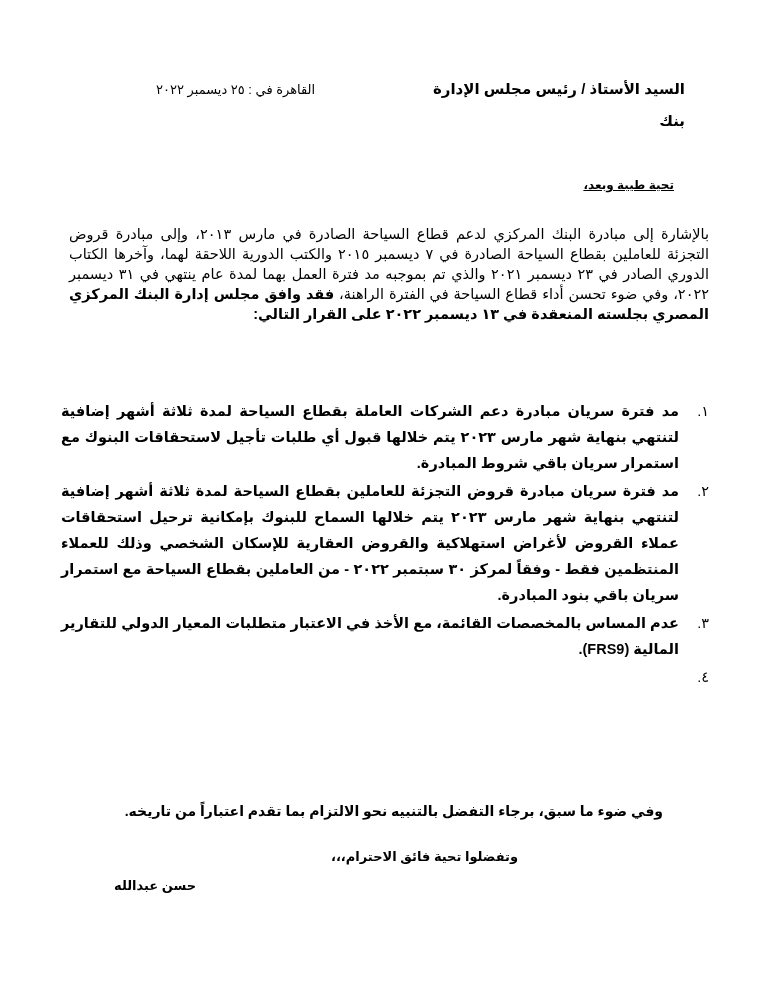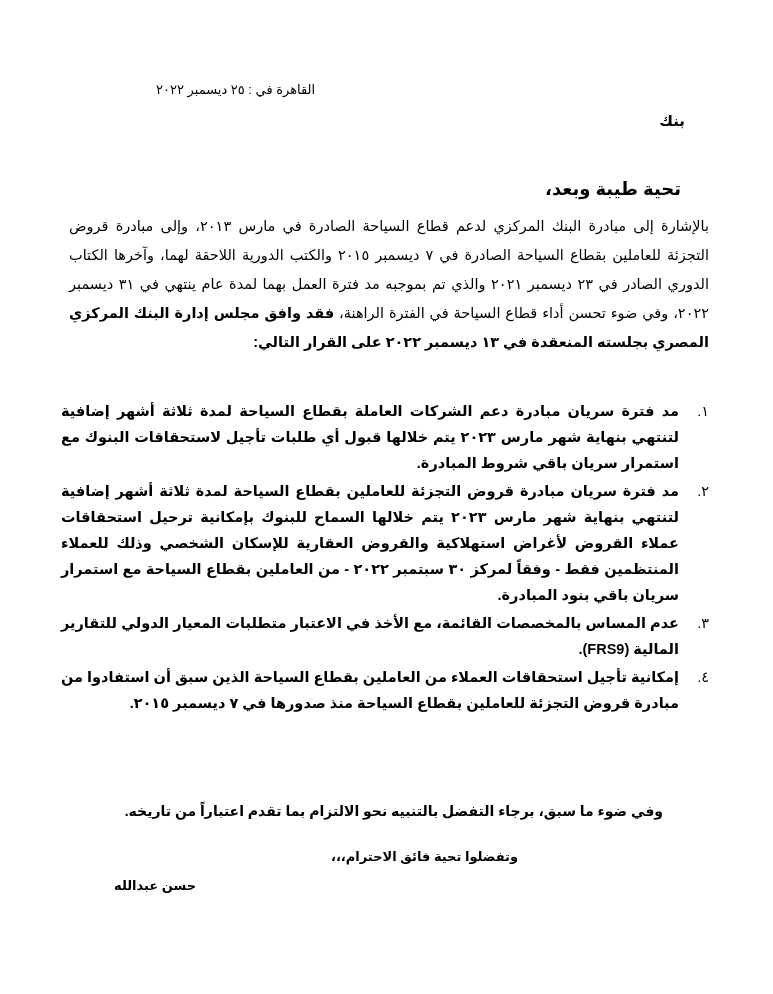--- a/index.html
+++ b/index.html
@@ -9,45 +9,46 @@
       color: #000000;
     }
     .page { position: absolute; left: 0; top: 0; width: 773px; height: 994px; }
     .abs { position: absolute; white-space: nowrap; }
     .b { font-weight: bold; }
 
     .recipient { right: 88px; top: 80px; font-size: 15px; font-weight: bold; }
     .recipient-bank { right: 88px; top: 112px; font-size: 15px; font-weight: bold; margin-left: 8px; }
     .date { left: 156px; top: 82px; font-size: 13px; font-weight: normal; }
 
-    .greeting { right: 92px; top: 178px; font-size: 18px; font-weight: bold; }
+    .greeting { right: 99px; top: 178px; font-size: 12px; font-weight: bold; text-decoration: underline; }
 
     .intro {
-      position: absolute; right: 64px; top: 212px; width: 640px;
-      font-size: 14.5px; line-height: 29px; text-align: justify;
+      position: absolute; right: 64px; top: 224px; width: 640px;
+      font-size: 14.5px; line-height: 20px; text-align: justify;
       text-align-last: right;
     }
 
     .decisions {
       position: absolute; right: 64px; top: 398px; width: 648px;
       margin: 0; padding: 0; list-style: none;
       font-size: 14.5px; font-weight: bold; line-height: 26px;
     }
     .decisions li { position: relative; padding-right: 30px; margin-bottom: 2px; text-align: justify; text-align-last: right; }
     .decisions li .num { position: absolute; right: 0; top: 0; font-weight: normal; }
 
     .closing1 { right: 110px; top: 803px; font-size: 14px; font-weight: bold; }
     .closing2 { right: 255px; top: 849px; font-size: 13px; font-weight: bold; }
     .signature { left: 114px; top: 878px; font-size: 13px; font-weight: bold; }
   </style>
 </head>
 <body>
 
 <div class="page">
 
+  <div class="abs recipient">السيد الأستاذ / رئيس مجلس الإدارة</div>
   <div class="abs recipient-bank">بنك</div>
   <div class="abs date">القاهرة في : ٢٥ ديسمبر ٢٠٢٢</div>
 
   <div class="abs greeting">تحية طيبة وبعد،</div>
 
   <p class="intro" style="margin:0;">
     <span>بالإشارة إلى مبادرة البنك المركزي لدعم قطاع السياحة الصادرة في مارس ٢٠١٣، وإلى مبادرة قروض التجزئة للعاملين بقطاع السياحة الصادرة في ٧ ديسمبر ٢٠١٥ والكتب الدورية اللاحقة لهما، وآخرها الكتاب الدوري الصادر في ٢٣ ديسمبر ٢٠٢١ والذي تم بموجبه مد فترة العمل بهما لمدة عام ينتهي في ٣١ ديسمبر ٢٠٢٢، وفي ضوء تحسن أداء قطاع السياحة في الفترة الراهنة، </span><span class="b">فقد وافق مجلس إدارة البنك المركزي المصري بجلسته المنعقدة في ١٣ ديسمبر ٢٠٢٢ على القرار التالي:</span>
   </p>
 
   <ol class="decisions">
@@ -58,21 +59,20 @@
     <li>
       <span class="num">٢.</span>
       <span>مد فترة سريان مبادرة قروض التجزئة للعاملين بقطاع السياحة لمدة ثلاثة أشهر إضافية لتنتهي بنهاية شهر مارس ٢٠٢٣ يتم خلالها السماح للبنوك بإمكانية ترحيل استحقاقات عملاء القروض لأغراض استهلاكية والقروض العقارية للإسكان الشخصي وذلك للعملاء المنتظمين فقط - وفقاً لمركز ٣٠ سبتمبر ٢٠٢٢ - من العاملين بقطاع السياحة مع استمرار سريان باقي بنود المبادرة.</span>
     </li>
     <li>
       <span class="num">٣.</span>
       <span>عدم المساس بالمخصصات القائمة، مع الأخذ في الاعتبار متطلبات المعيار الدولي للتقارير المالية (FRS9).</span>
     </li>
     <li>
       <span class="num">٤.</span>
-      <span>إمكانية تأجيل استحقاقات العملاء من العاملين بقطاع السياحة الذين سبق أن استفادوا من مبادرة قروض التجزئة للعاملين بقطاع السياحة منذ صدورها في ٧ ديسمبر ٢٠١٥.</span>
     </li>
   </ol>
 
   <div class="abs closing1">وفي ضوء ما سبق، برجاء التفضل بالتنبيه نحو الالتزام بما تقدم اعتباراً من تاريخه.</div>
   <div class="abs closing2">وتفضلوا تحية فائق الاحترام،،،</div>
   <div class="abs signature">حسن عبدالله</div>
 
 </div>
 
 </body></html>

